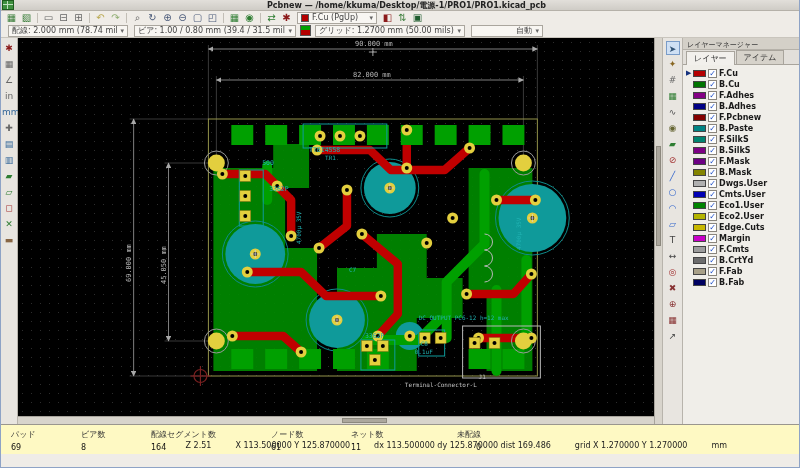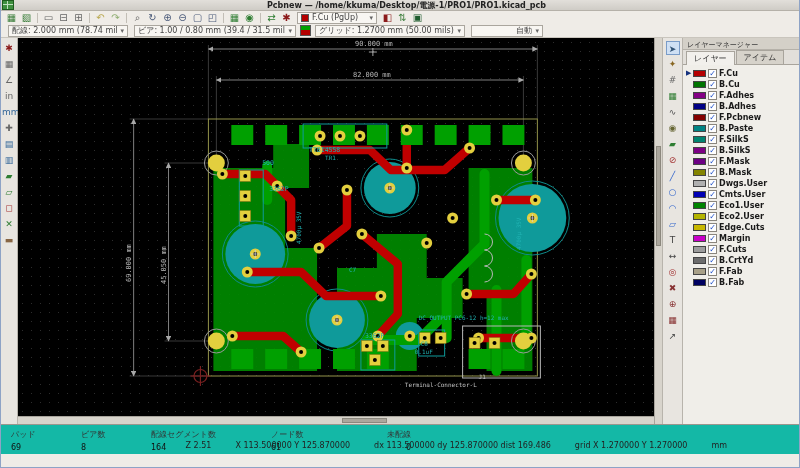--- a/index.html
+++ b/index.html
@@ -40,21 +40,21 @@
   .lp-tabs{display:flex;align-items:flex-end;height:15px;padding-left:3px;border-bottom:1px solid #a8a49c;background:#e2dfda;}
   .lp-tab{font-size:8px;color:#333;padding:1px 7px;border:1px solid #a8a49c;border-bottom:none;background:#d6d2ca;margin-right:1px;white-space:nowrap;}
   .lp-tab.active{background:#f2f0ec;position:relative;top:1px;}
   .lp-list{flex:1;background:#f0eee9;padding-top:3px;overflow:hidden;}
   .layer-row{display:flex;align-items:center;height:11px;padding-left:3px;}
   .cur-arrow{width:7px;font-size:7px;color:#16327e;line-height:11px;}
   .lswatch{width:13px;height:7px;border:1px solid #444;margin-right:2px;}
   .chk{width:9px;height:9px;background:#fff;border:1px solid #8a867e;font-size:8px;line-height:8px;color:#1e4fc8;text-align:center;margin-right:2px;}
   .lname{font-size:8px;color:#1a1a1a;white-space:nowrap;font-weight:bold;}
   
-  .statusbar{height:30px;background:#14b8a6;border-top:1px solid #9a968e;position:relative;font-size:8px;color:#222;}
+  .statusbar{height:30px;background:#fef9c3;border-top:1px solid #9a968e;position:relative;font-size:8px;color:#222;}
   .fields{position:absolute;left:10px;top:4px;display:flex;}
   .sfield{margin-right:0;}
   .sfield .lab{color:#333;}
   .sfield .val{margin-top:3px;color:#111;}
   .coords{position:absolute;right:72px;bottom:4px;display:flex;gap:24px;white-space:nowrap;}
   text{font-family:"DejaVu Sans Mono",monospace;}
 </style>
 </head>
 <body>
 
@@ -511,21 +511,21 @@
           <div class="layer-row">
             <span class="cur-arrow"></span>
             <span class="lswatch" style="background: rgb(200, 0, 200);"></span>
             <span class="chk">✓</span>
             <span class="lname">Margin</span>
           </div>
           <div class="layer-row">
             <span class="cur-arrow"></span>
             <span class="lswatch" style="background: rgb(156, 156, 156);"></span>
             <span class="chk">✓</span>
-            <span class="lname">F.Cuts</span>
+            <span class="lname">F.Cmts</span>
           </div>
           <div class="layer-row">
             <span class="cur-arrow"></span>
             <span class="lswatch" style="background: rgb(108, 108, 108);"></span>
             <span class="chk">✓</span>
             <span class="lname">B.CrtYd</span>
           </div>
           <div class="layer-row">
             <span class="cur-arrow"></span>
             <span class="lswatch" style="background: rgb(168, 160, 136);"></span>
@@ -552,20 +552,24 @@
           <div class="lab">ビア数</div>
           <div class="val">8</div>
         </div>
         <div class="sfield" style="width: 120px;">
           <div class="lab">配線セグメント数</div>
           <div class="val">164</div>
         </div>
         <div class="sfield" style="width: 80px;">
           <div class="lab">ノード数</div>
           <div class="val">61</div>
+        </div>
+        <div class="sfield" style="width: 70px;">
+          <div class="lab">ネット数</div>
+          <div class="val">11</div>
         </div>
         <div class="sfield" style="width: 60px; text-align: right;">
           <div class="lab">未配線</div>
           <div class="val">0</div>
         </div>
       </div>
     <div class="coords" id="status-coords">
         <span>Z 2.51</span>
         <span>X 113.500000 Y 125.870000</span>
         <span>dx 113.500000 dy 125.870000 dist 169.486</span>

